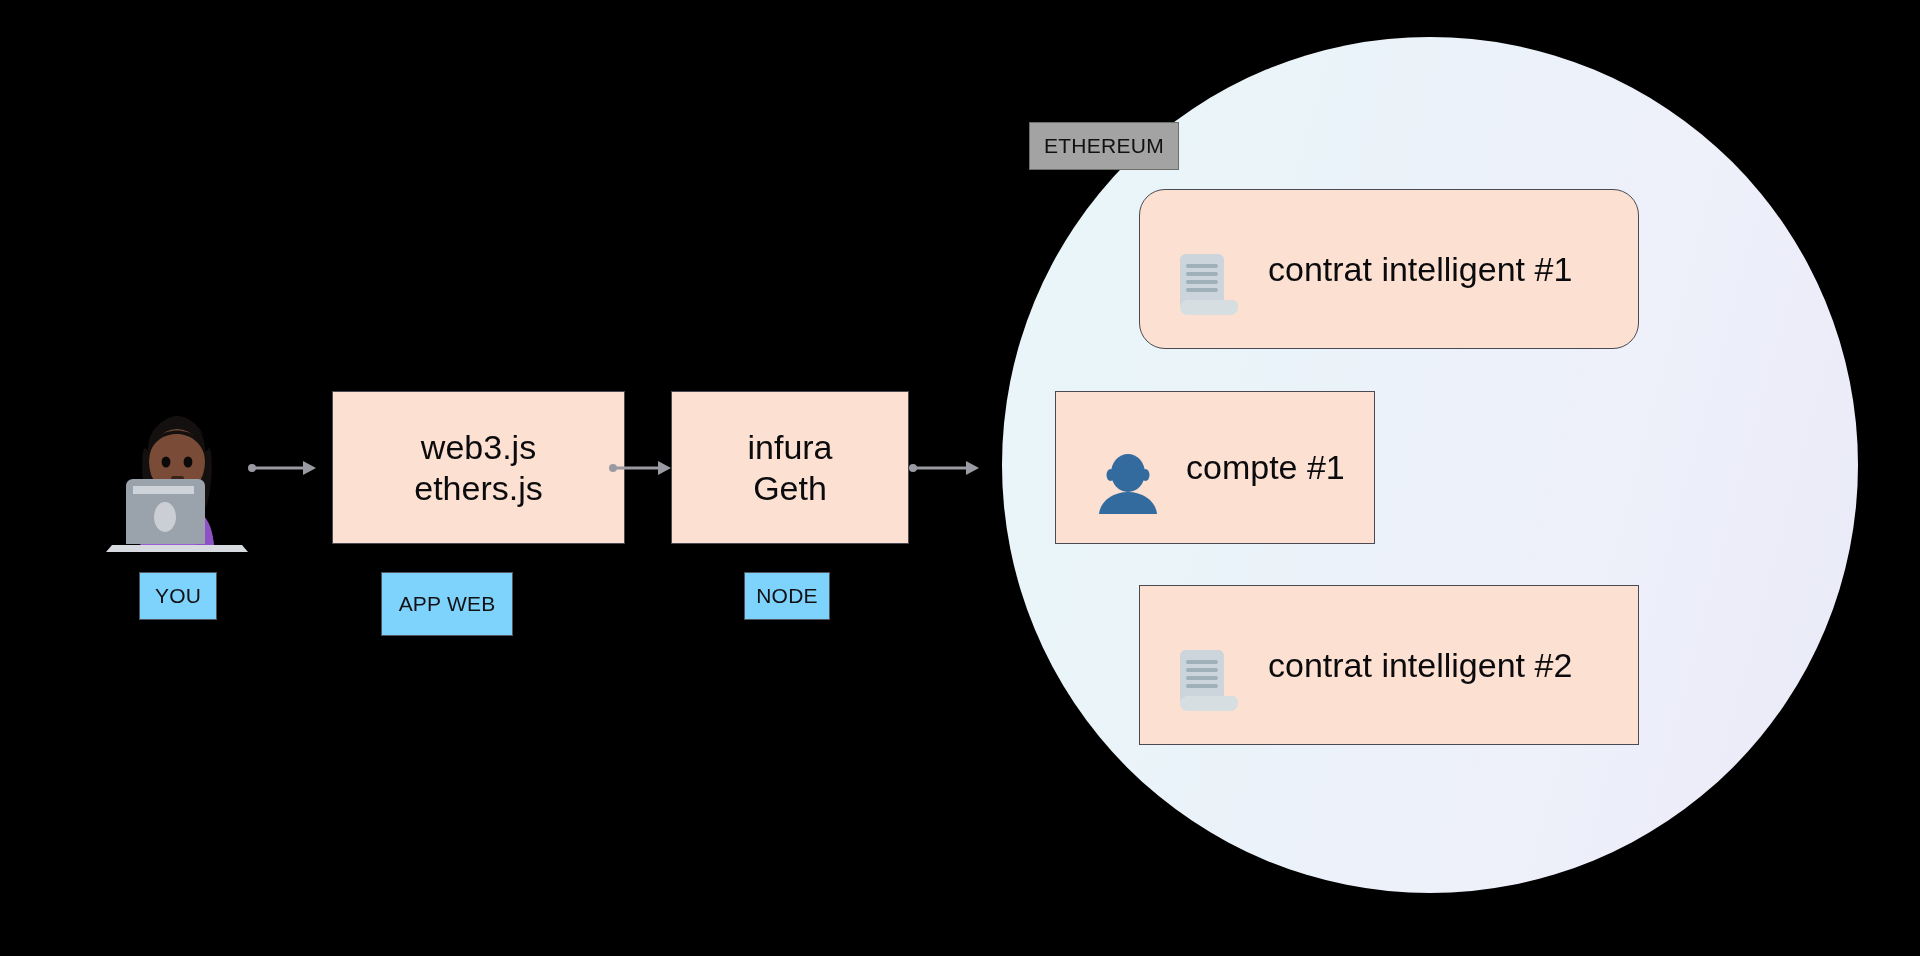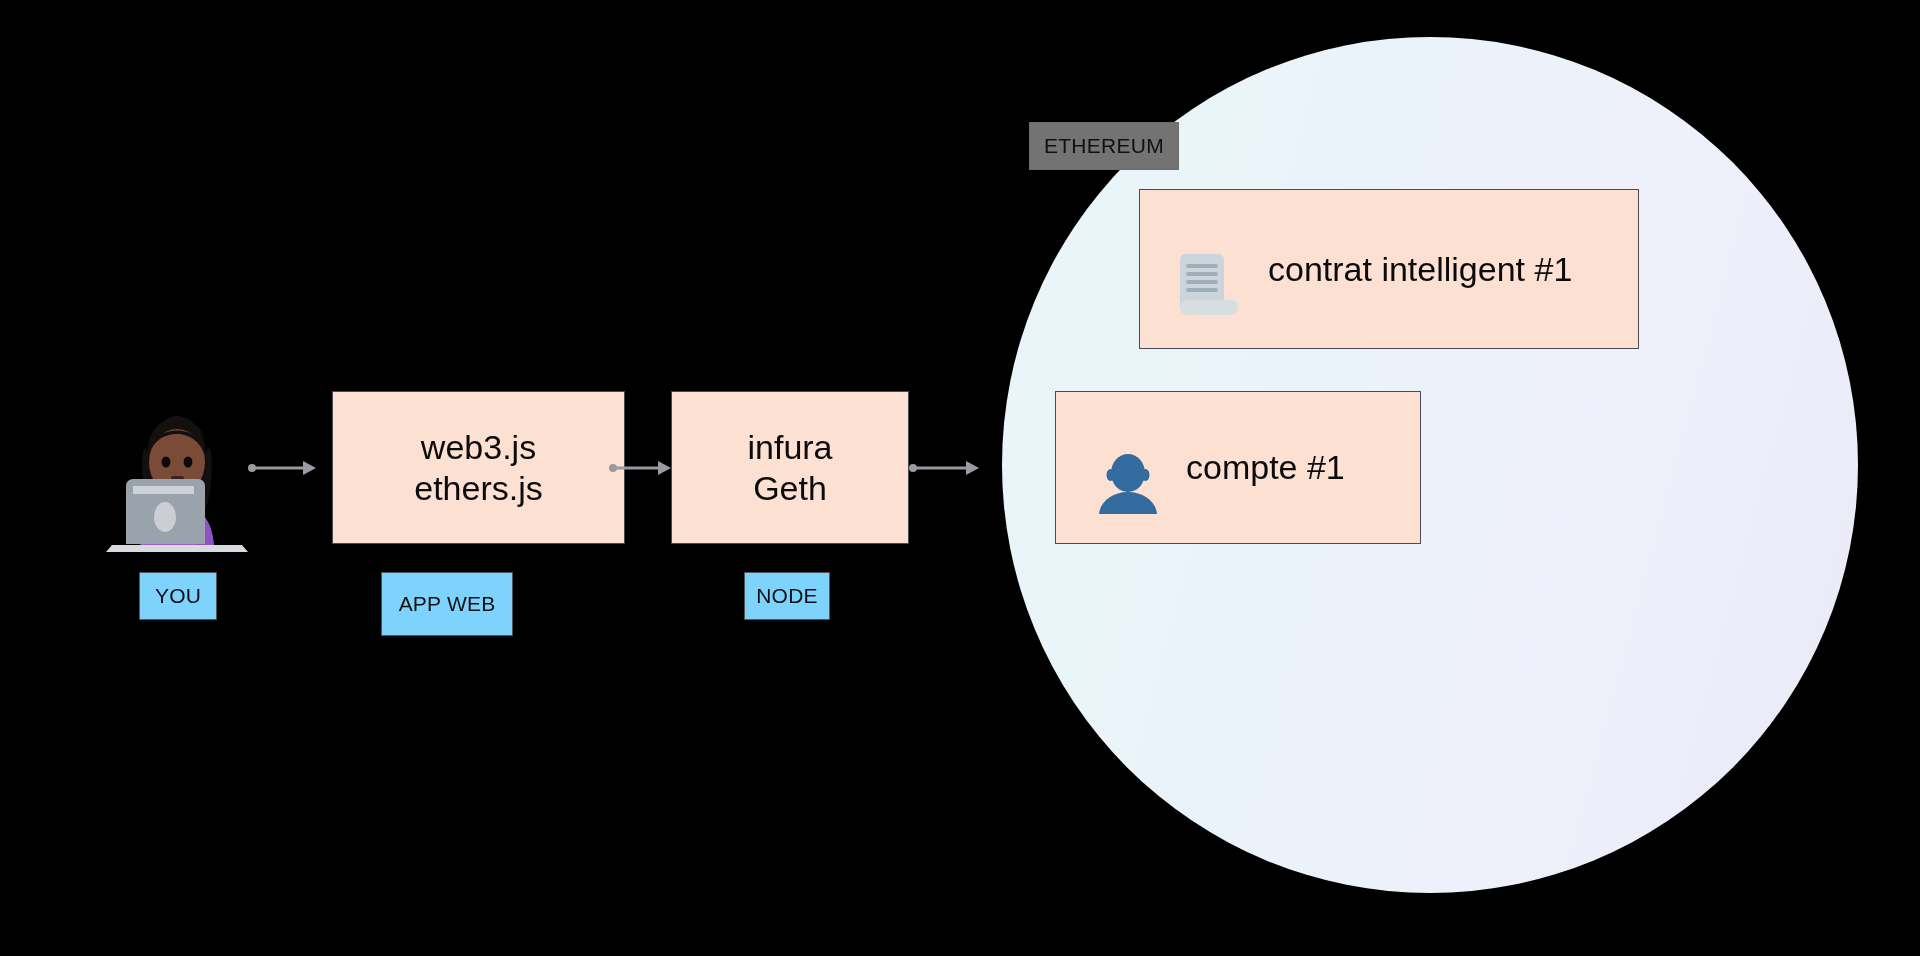--- a/index.html
+++ b/index.html
@@ -49,22 +49,22 @@
     padding-left: 32px;
   }
   .node-box .node-label {
     font-size: 34px;
     color: #0b0b0d;
   }
 
   
   #box-webapp  { left: 316px; top: 391px; width: 293px; height: 153px; margin-left: 16px; }
   #box-node    { left: 671px; top: 391px; width: 238px; height: 153px; }
-  #box-contract-1 { left: 1139px; top: 189px; width: 500px; height: 160px; }
-  #box-account-1  { left: 1055px; top: 391px; width: 366px; height: 153px; padding-left: 36px; }
+  #box-contract-1 { left: 1139px; top: 189px; width: 500px; height: 160px; border-radius: 26px; }
+  #box-account-1  { left: 1055px; top: 391px; width: 320px; height: 153px; padding-left: 36px; }
   #box-contract-2 { left: 1139px; top: 585px; width: 500px; height: 160px; }
 
   
   .tag {
     position: absolute;
     background: #7dd3fc;
     border: 1px solid #52525c;
     box-sizing: border-box;
     display: flex;
     align-items: center;
@@ -77,21 +77,21 @@
   #tag-app-web { left: 381px; top: 572px; width: 132px; height: 64px; }
   #tag-node    { left: 744px; top: 572px; width: 86px; height: 48px; }
 
   
   #tag-ethereum {
     position: absolute;
     left: 1029px;
     top: 122px;
     width: 150px;
     height: 48px;
-    background: #737373;
+    background: #a3a3a3;
     border: 1px solid #6a6f6a;
     box-sizing: border-box;
     display: flex;
     align-items: center;
     justify-content: center;
     font-size: 21px;
     color: #111114;
     letter-spacing: 0.3px;
   }
 
@@ -207,14 +207,27 @@
       <svg width="72" height="72" viewBox="0 0 72 72" xmlns="http://www.w3.org/2000/svg">
         <ellipse cx="36" cy="25" rx="17" ry="19" fill="#336b9e"></ellipse>
         <ellipse cx="18.5" cy="27" rx="4" ry="6" fill="#336b9e"></ellipse>
         <ellipse cx="53.5" cy="27" rx="4" ry="6" fill="#336b9e"></ellipse>
         <path d="M36 44 C20 44 8 54 7 66 L65 66 C64 54 52 44 36 44 Z" fill="#336b9e"></path>
       </svg>
     </span>
     <span class="node-label">compte #1</span>
   </div>
 
+  <div class="node-box with-icon" id="box-contract-2">
+    <span class="icon-box">
+      <svg width="74" height="74" viewBox="0 0 74 74" xmlns="http://www.w3.org/2000/svg">
+        <path d="M8 12 C8 8.6 10.6 6 14 6 L46 6 C49.4 6 52 8.6 52 12 L52 52 L18 52 C12 52 8 56 8 60 Z" fill="#ccd5db"></path>
+        <rect x="14" y="16" width="32" height="4" rx="2" fill="#9fb0ba"></rect>
+        <rect x="14" y="24" width="32" height="4" rx="2" fill="#9fb0ba"></rect>
+        <rect x="14" y="32" width="32" height="4" rx="2" fill="#9fb0ba"></rect>
+        <rect x="14" y="40" width="32" height="4" rx="2" fill="#9fb0ba"></rect>
+        <path d="M18 52 L60 52 C64 52 66 55 66 59 C66 63.5 63 67 58 67 L16 67 C11 67 8 63.5 8 59 C8 55.5 11.5 52 18 52 Z" fill="#d6dee2"></path>
+      </svg>
+    </span>
+    <span class="node-label">contrat intelligent #2</span>
+  </div>
 
 </div>
 
 </body></html>

